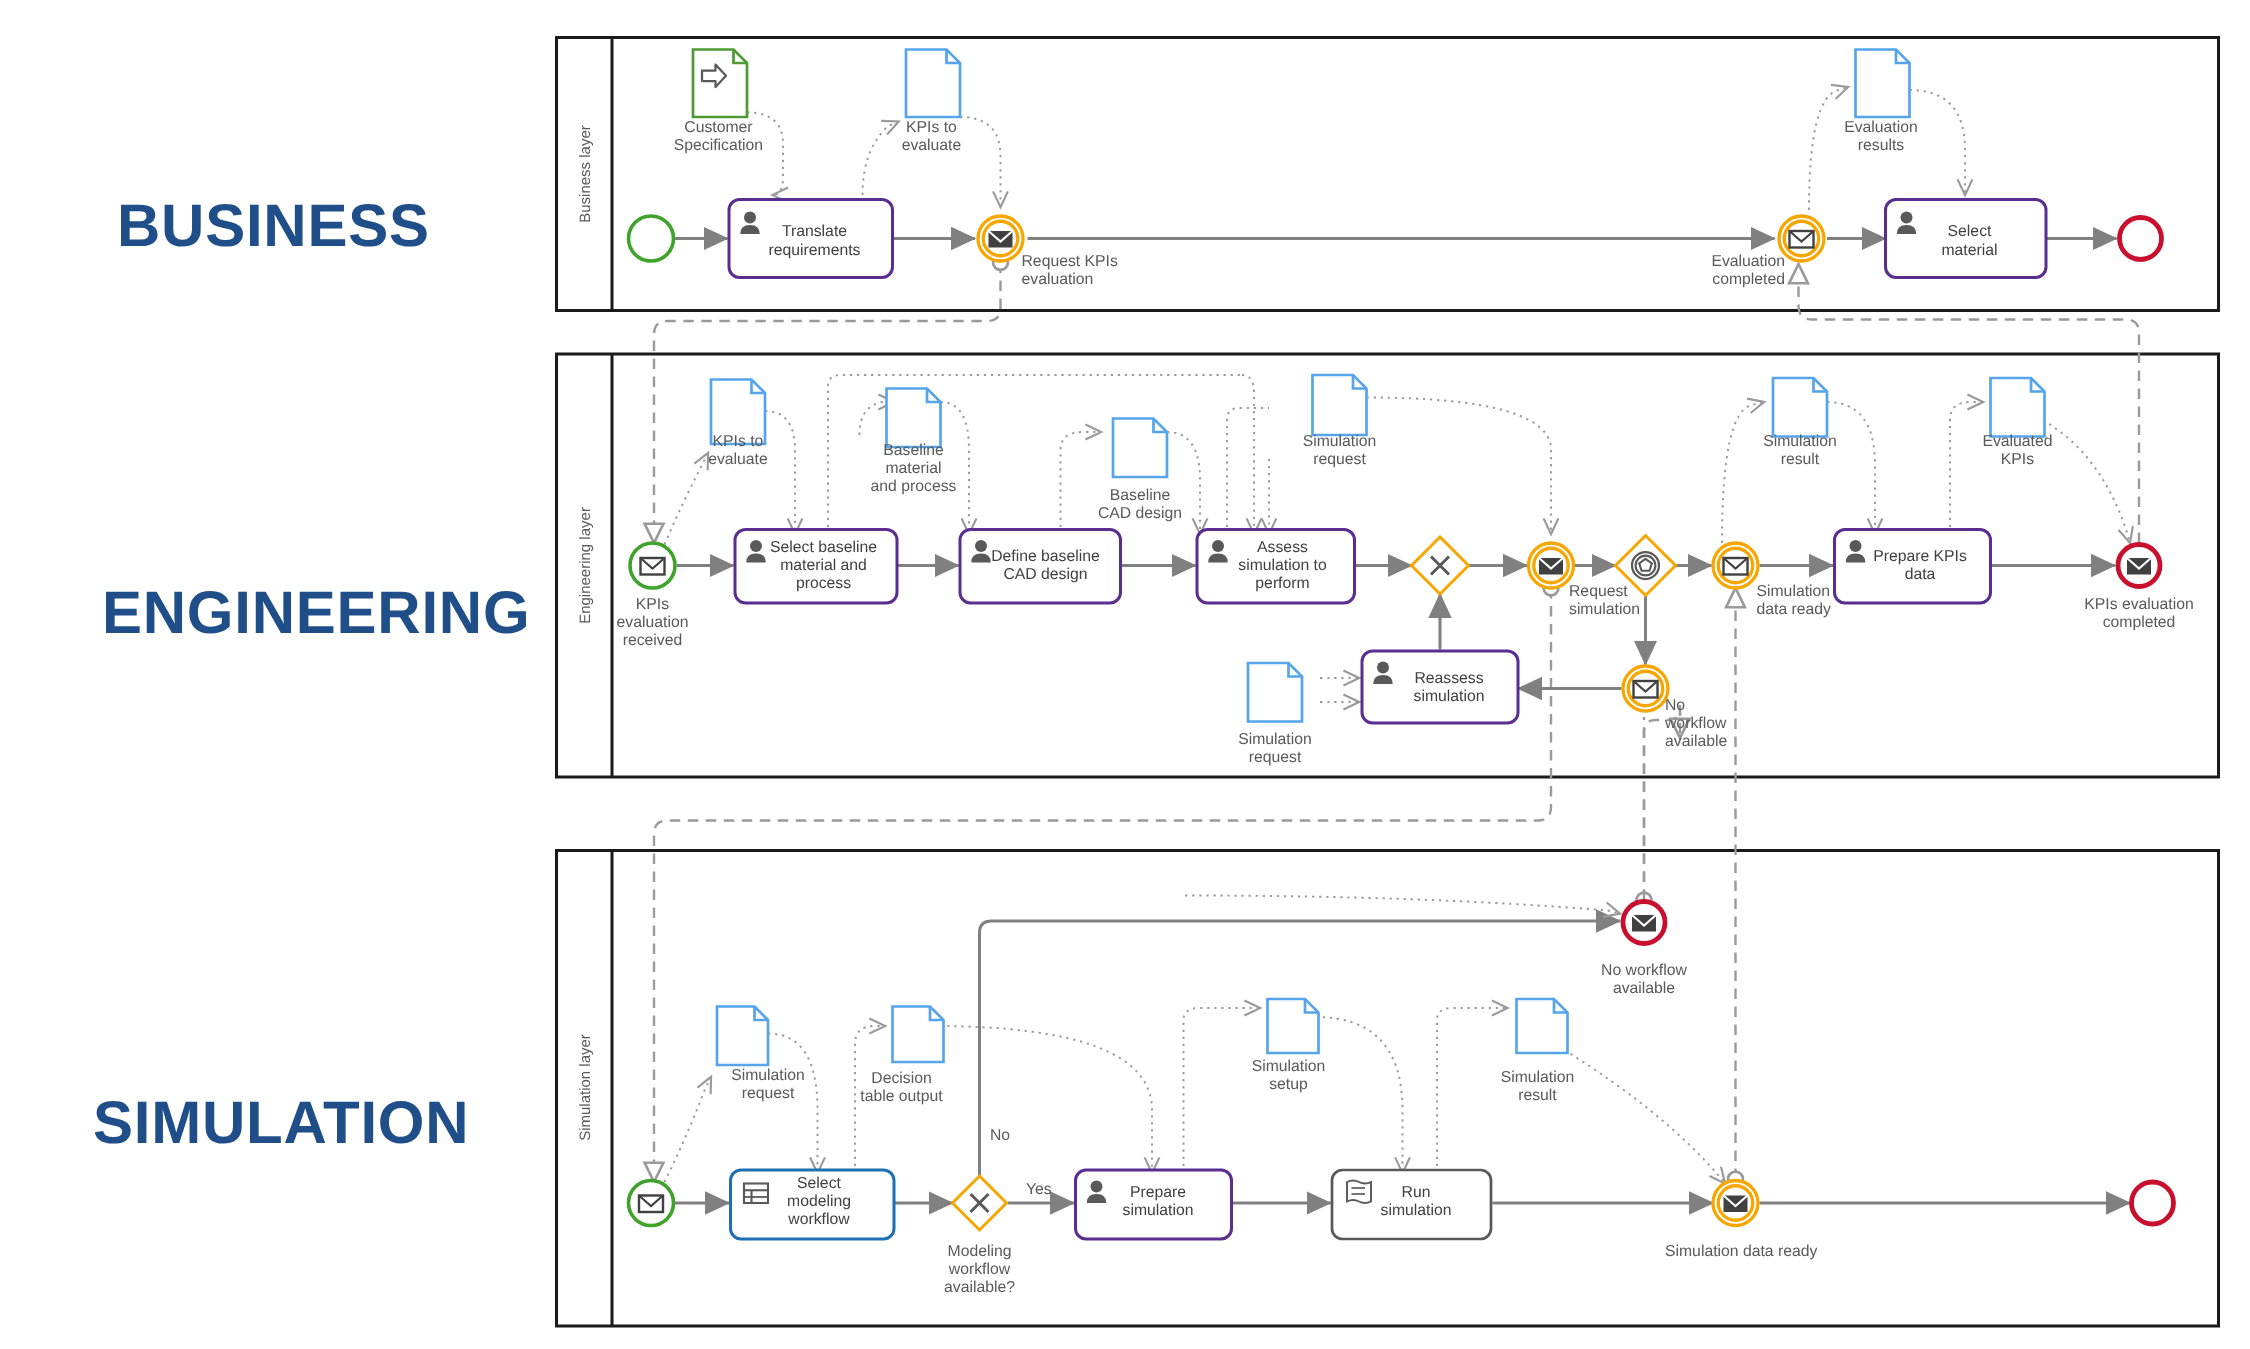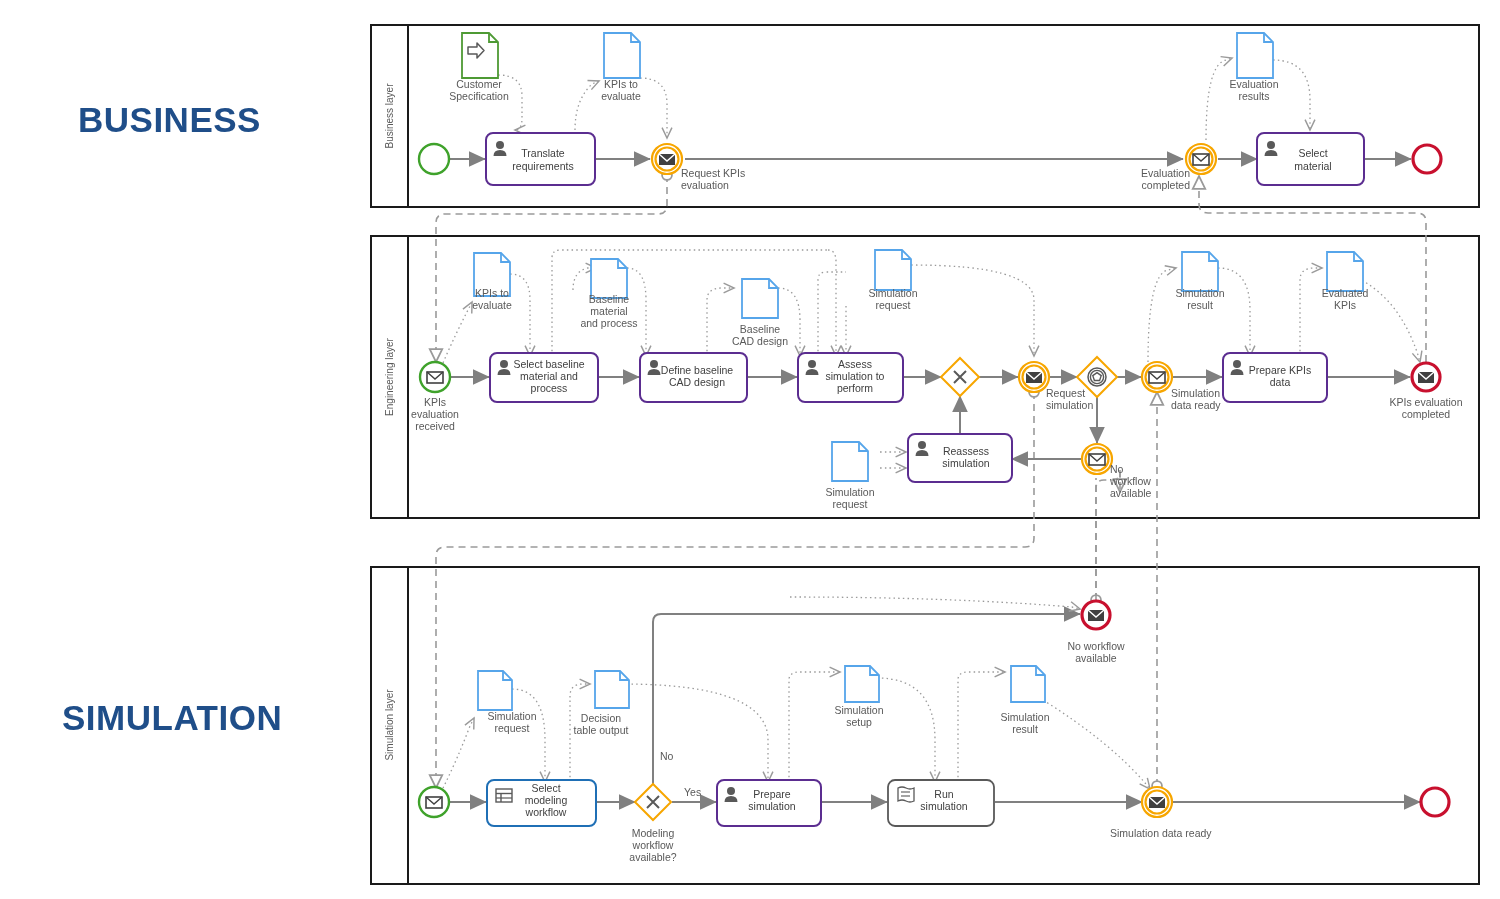--- a/index.html
+++ b/index.html
@@ -1,29 +1,30 @@
 <!DOCTYPE html>
 <html><head>
 <meta charset="utf-8">
 <style>
   html,body{margin:0;padding:0;background:#ffffff;}
   body{width:1500px;height:899px;position:relative;font-family:"Liberation Sans",sans-serif;overflow:hidden;}
   #stage{position:absolute;left:0;top:0;width:1500px;height:899px;}
-  .layer-title{position:absolute;font-weight:bold;color:#1F4E89;letter-spacing:0.5px;font-size:35px;font-family:"Liberation Sans",sans-serif;white-space:nowrap;}
+  .layer-title{position:absolute;font-weight:bold;color:#1F4E89;letter-spacing:0.5px;font-size:40px;font-family:"Liberation Sans",sans-serif;white-space:nowrap;margin-top:29px;}
   svg{position:absolute;left:0;top:0;}
   .lbl{font-family:"Liberation Sans",sans-serif;font-size:10.5px;fill:#595959;}
   .lbl-task{font-family:"Liberation Sans",sans-serif;font-size:10.5px;fill:#404040;}
   .lane-label{font-family:"Liberation Sans",sans-serif;font-size:10px;fill:#595959;}
 </style>
 </head>
 <body>
 
 <div id="stage">
 
   <div class="layer-title" style="left:78px;top:100px;">BUSINESS</div>
+  <div class="layer-title" style="left:68px;top:358px;">ENGINEERING</div>
   <div class="layer-title" style="left:62px;top:698px;">SIMULATION</div>
 
   <svg width="1500" height="899">
     <defs>
       <marker id="arrSeq" markerWidth="9" markerHeight="9" refX="8" refY="4.5" orient="auto">
         <path d="M0,0.6 L8.4,4.5 L0,8.4 z" fill="#808080"></path>
       </marker>
       <marker id="arrAssoc" markerWidth="10" markerHeight="10" refX="8.5" refY="5" orient="auto">
         <path d="M0.5,1.2 L8.6,5 L0.5,8.8" fill="none" stroke="#9a9a9a" stroke-width="1.1"></path>
       </marker>

